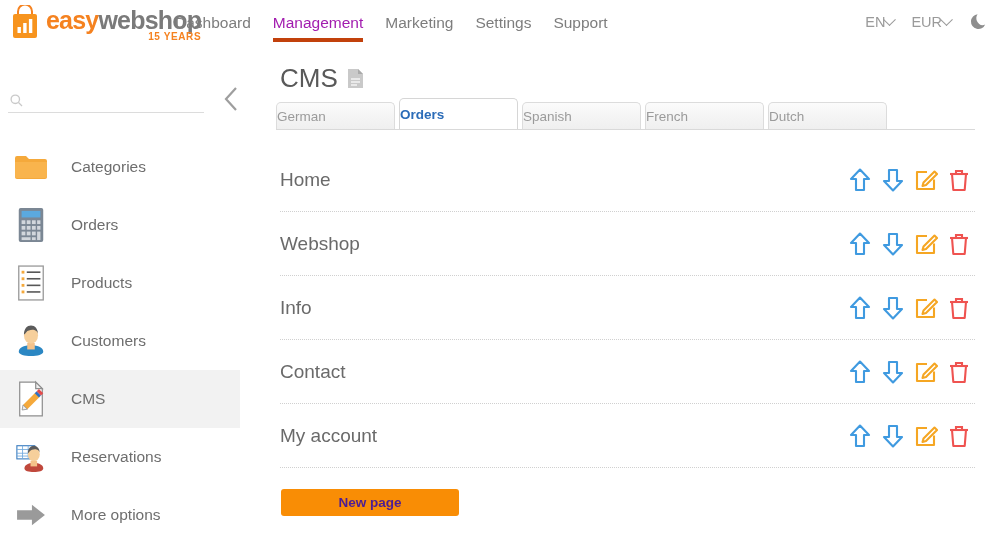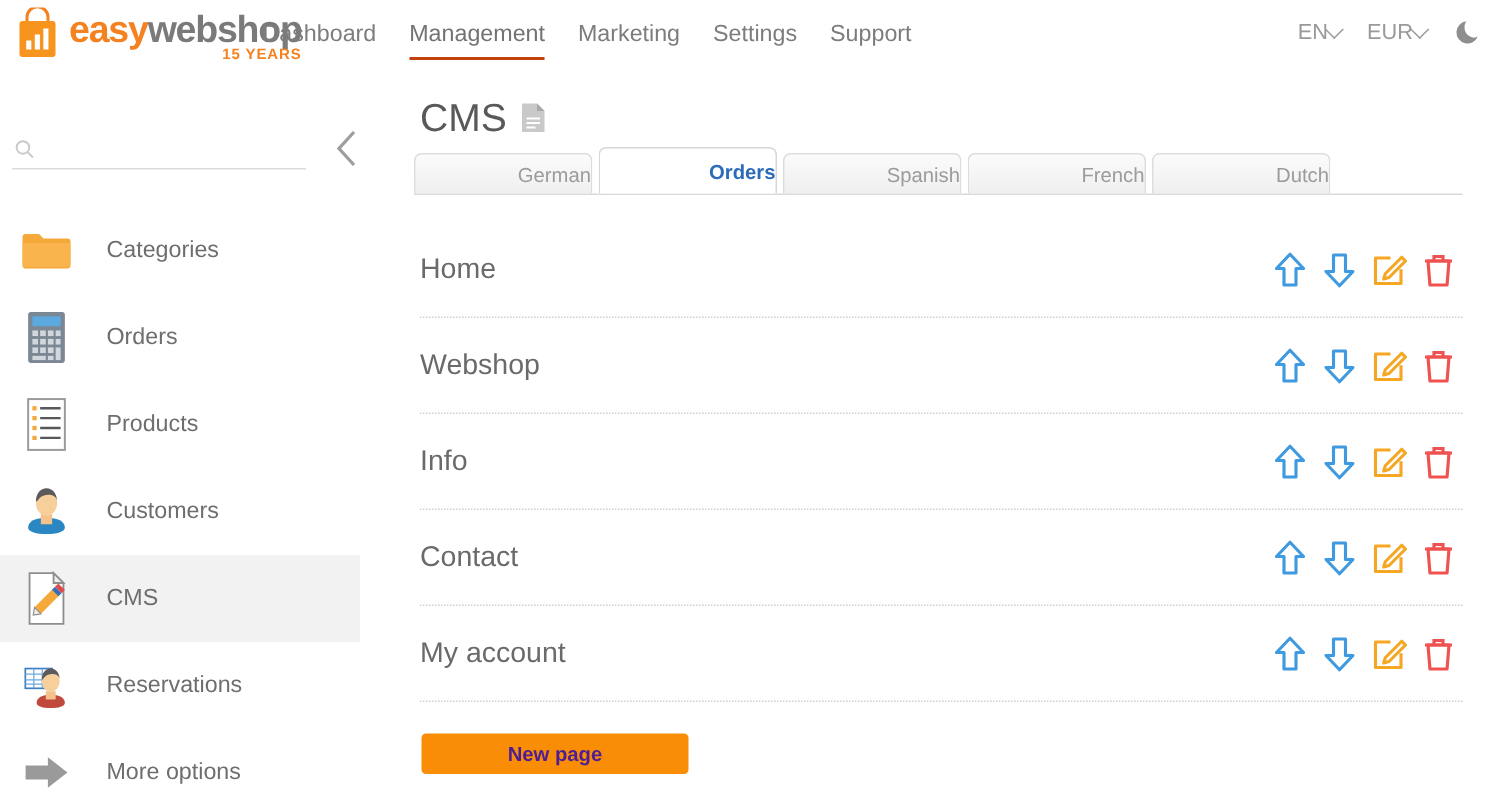--- a/index.html
+++ b/index.html
@@ -28,21 +28,21 @@
   #brand-years {
     position:absolute; right:0px; top:24px;
     font-size:10px; font-weight:bold; color:#f58220; letter-spacing:0.6px;
   }
 
   #mainnav { position:absolute; left:175px; top:13px; display:flex; gap:22px; }
   .navitem {
     font-size:15.5px; color:#7d7d7d; line-height:20px;
     padding-bottom:5px; cursor:pointer; white-space:nowrap;
   }
-  .navitem.active { border-bottom:2px solid #c2410c; color:#737373; }
+  .navitem.active { border-bottom:4px solid #c2410c; color:#a21caf; }
 
   #header-right { position:absolute; right:12px; top:12px; display:flex; align-items:center; gap:17px; }
   .hr-item { font-size:14.5px; color:#9a9a9a; display:flex; align-items:center; gap:0; cursor:pointer; }
   .chev-d { display:inline-block; width:9px; height:9px; border-right:1.6px solid #9a9a9a;
             border-bottom:1.6px solid #9a9a9a; transform:rotate(45deg) translate(-2px,-2px); }
   #moon-icon { cursor:pointer; width:20px; height:20px; }
 
   
   #sidebar { position:absolute; left:0; top:48px; width:248px; height:487px; background:#fff; }
 
@@ -66,21 +66,21 @@
 
   
   #main { position:absolute; left:248px; top:48px; width:752px; height:487px; background:#fff; }
 
   #page-title-row { position:absolute; left:32px; top:15px; display:flex; align-items:center; gap:9px; }
   #page-title { font-size:26px; color:#595959; font-weight:normal; }
   #title-doc-icon { width:17px; height:21px; }
 
   #tabs { position:absolute; left:28px; top:50px; display:flex; align-items:flex-end; gap:4px; }
   .tab {
-    width:119px; height:27px; line-height:27px; text-align:right;
+    width:119px; height:27px; line-height:27px; text-align:left;
     font-size:13.5px; color:#9b9b9b; cursor:pointer;
     background:linear-gradient(#fbfbfb,#efefef);
     border:1px solid #dcdcdc; border-bottom:none;
     border-radius:5px 5px 0 0;
   }
   .tab.active {
     background:#ffffff; color:#2b6cb8; font-weight:bold; height:31px; line-height:31px;
     border-color:#d6d6d6; position:relative; z-index:3;
   }
   #tabs-rule { position:absolute; left:28px; top:81px; width:699px; height:1px; background:#d9d9d9; }

